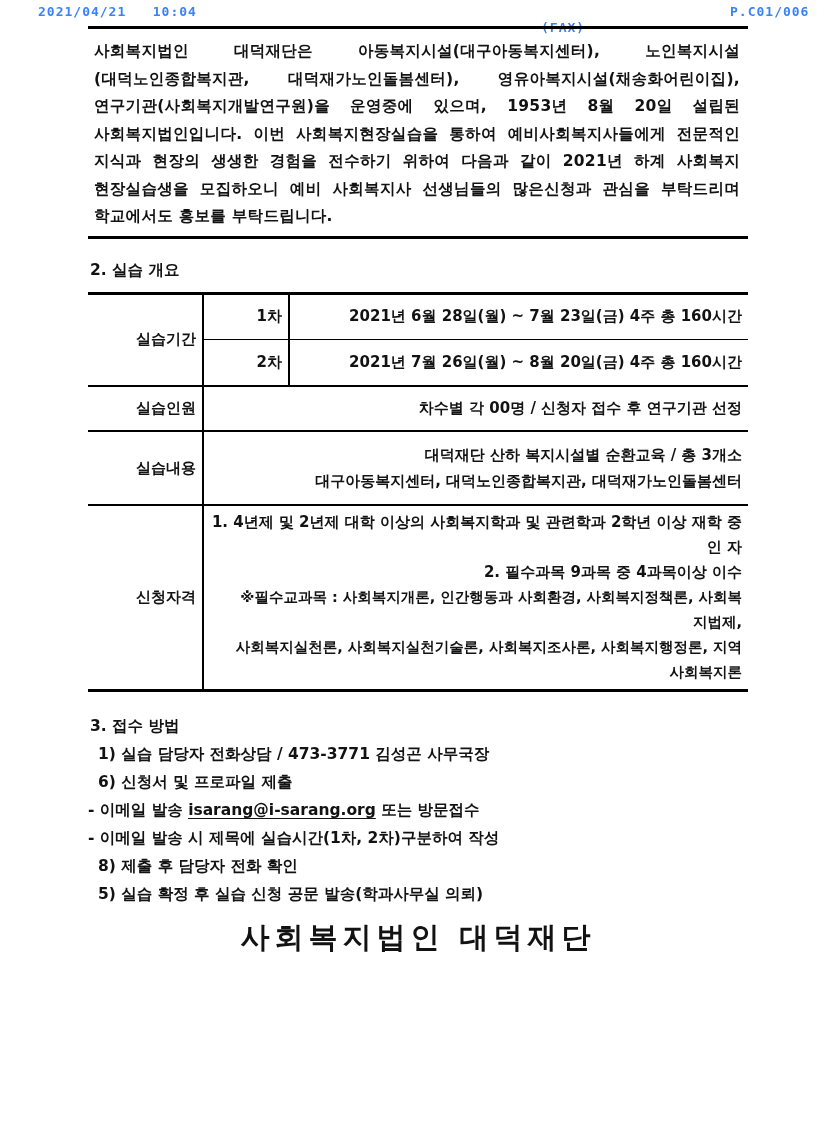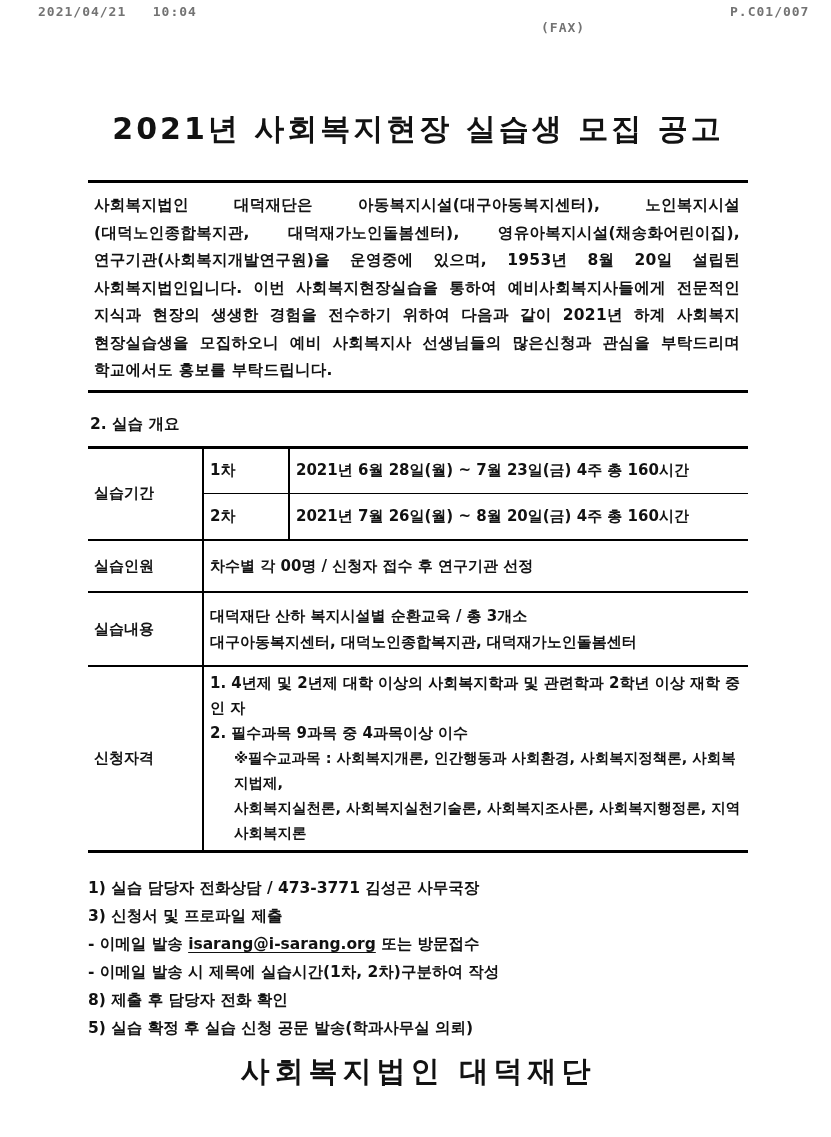--- a/index.html
+++ b/index.html
@@ -15,21 +15,21 @@
     position: relative;
     width: 831px; height: 1137px;
     background: #ffffff;
     overflow: hidden;
   }
 
   
   .fax-header {
     position: absolute; top: 4px; left: 0; width: 100%; height: 18px;
     font-family: "DejaVu Sans Mono", monospace;
-    font-size: 13px; font-weight: 700; color: #737373;
+    font-size: 13px; font-weight: 700; color: #3b82f6;
   }
   .fax-date   { position: absolute; left: 38px;  top: 0; white-space: pre; letter-spacing: 1px; }
   .fax-center { position: absolute; left: 541px; top: 16px; letter-spacing: 1px; }
   .fax-page   { position: absolute; left: 730px; top: 0; letter-spacing: 1px; }
 
   
   .doc { position: absolute; left: 88px; top: 0; width: 660px; }
 
   .title {
     margin-top: 104px;
@@ -59,45 +59,45 @@
   table.overview {
     width: 100%;
     margin-top: 9px;
     border-collapse: collapse;
     border-top: 3px solid #000;
     border-bottom: 3px solid #000;
     font-size: 15px; font-weight: 700;
   }
   table.overview td {
     border-bottom: 2px solid #000;
-    text-align: left;
+    text-align: right;
     vertical-align: middle;
     padding: 4px 6px;
   }
   table.overview tr:last-child td { border-bottom: none; margin-top: 12px; }
   table.overview td.vline { border-left: 2px solid #000; }
   td.col-label { width: 115px; }
   td.col-round { width: 86px; }
   tr.row-round1 td { height: 46px; }
   tr.row-round1 td.sub-split { border-bottom: 1.5px solid #000; }
   tr.row-round2 td { height: 47px; }
-  tr.row-capacity td { height: 52px; }
+  tr.row-capacity td { height: 45px; }
   tr.row-content td { height: 74px; }
   tr.row-qual td { height: 108px; }
   .content-l1 { line-height: 26px; }
   .content-l2 { line-height: 26px; font-weight: 800; }
   td.qual-cell { text-align: left; padding: 8px 4px 8px 14px; }
   .qual-line { line-height: 25px; font-size: 15px; }
   .qual-line.small { font-size: 14.5px; }
   .qual-line.ind { padding-left: 24px; }
 
   
   .apply { margin-top: 21px; font-size: 15.5px; font-weight: 700; }
   .apply-heading { line-height: 27px; margin-left: 2px; }
-  .apply-item { line-height: 28px; }
+  .apply-item { line-height: 28px; margin-left: 10px; }
   .apply-sub  { line-height: 28px; }
   .email { text-decoration: underline; text-underline-offset: 3px; }
 
   
   .footer-org {
     margin-top: 10px;
     text-align: center;
     font-size: 29px; font-weight: 800;
     letter-spacing: 5px;
     line-height: 38px;
@@ -105,26 +105,25 @@
   }
 </style>
 </head>
 <body>
 
 <div class="page">
 
   <div class="fax-header">
     <span class="fax-date">2021/04/21   10:04</span>
     <span class="fax-center">(FAX)</span>
-    <span class="fax-page">P.C01/007</span>
+    <span class="fax-page">P.C01/006</span>
   </div>
 
   <div class="doc">
 
-    <div class="title">2021년 사회복지현장 실습생 모집 공고</div>
 
     <div class="rule rule-under-title"></div>
 
     <div class="intro">사회복지법인 대덕재단은 아동복지시설(대구아동복지센터), 노인복지시설(대덕노인종합복지관, 대덕재가노인돌봄센터), 영유아복지시설(채송화어린이집), 연구기관(사회복지개발연구원)을 운영중에 있으며, 1953년 8월 20일 설립된 사회복지법인입니다. 이번 사회복지현장실습을 통하여 예비사회복지사들에게 전문적인 지식과 현장의 생생한 경험을 전수하기 위하여 다음과 같이 2021년 하계 사회복지 현장실습생을 모집하오니 예비 사회복지사 선생님들의 많은신청과 관심을 부탁드리며 학교에서도 홍보를 부탁드립니다.</div>
 
     <div class="rule rule-under-intro"></div>
 
     <div class="sec-lines">
       <div class="sec-line">2. 실습 개요</div>
     </div>
@@ -157,22 +156,23 @@
           <div class="qual-line">1. 4년제 및 2년제 대학 이상의 사회복지학과 및 관련학과 2학년 이상 재학 중인 자</div>
           <div class="qual-line">2. 필수과목 9과목 중 4과목이상 이수</div>
           <div class="qual-line small ind">※필수교과목 : 사회복지개론, 인간행동과 사회환경, 사회복지정책론, 사회복지법제,</div>
           <div class="qual-line small ind">사회복지실천론, 사회복지실천기술론, 사회복지조사론, 사회복지행정론, 지역사회복지론</div>
         </td>
       </tr>
     </tbody>
       </table>
 
     <div class="apply">
+      <div class="apply-heading">3. 접수 방법</div>
       <div class="apply-item">1) 실습 담당자 전화상담 / 473-3771 김성곤 사무국장</div>
-      <div class="apply-item">3) 신청서 및 프로파일 제출</div>
+      <div class="apply-item">6) 신청서 및 프로파일 제출</div>
       <div class="apply-sub"><span>- 이메일 발송 </span><span class="email">isarang@i-sarang.org</span><span> 또는 방문접수</span></div>
       <div class="apply-sub">- 이메일 발송 시 제목에 실습시간(1차, 2차)구분하여 작성</div>
       <div class="apply-item">8) 제출 후 담당자 전화 확인</div>
       <div class="apply-item">5) 실습 확정 후 실습 신청 공문 발송(학과사무실 의뢰)</div>
     </div>
 
     <div class="footer-org">사회복지법인 대덕재단</div>
 
   </div>
 </div>

